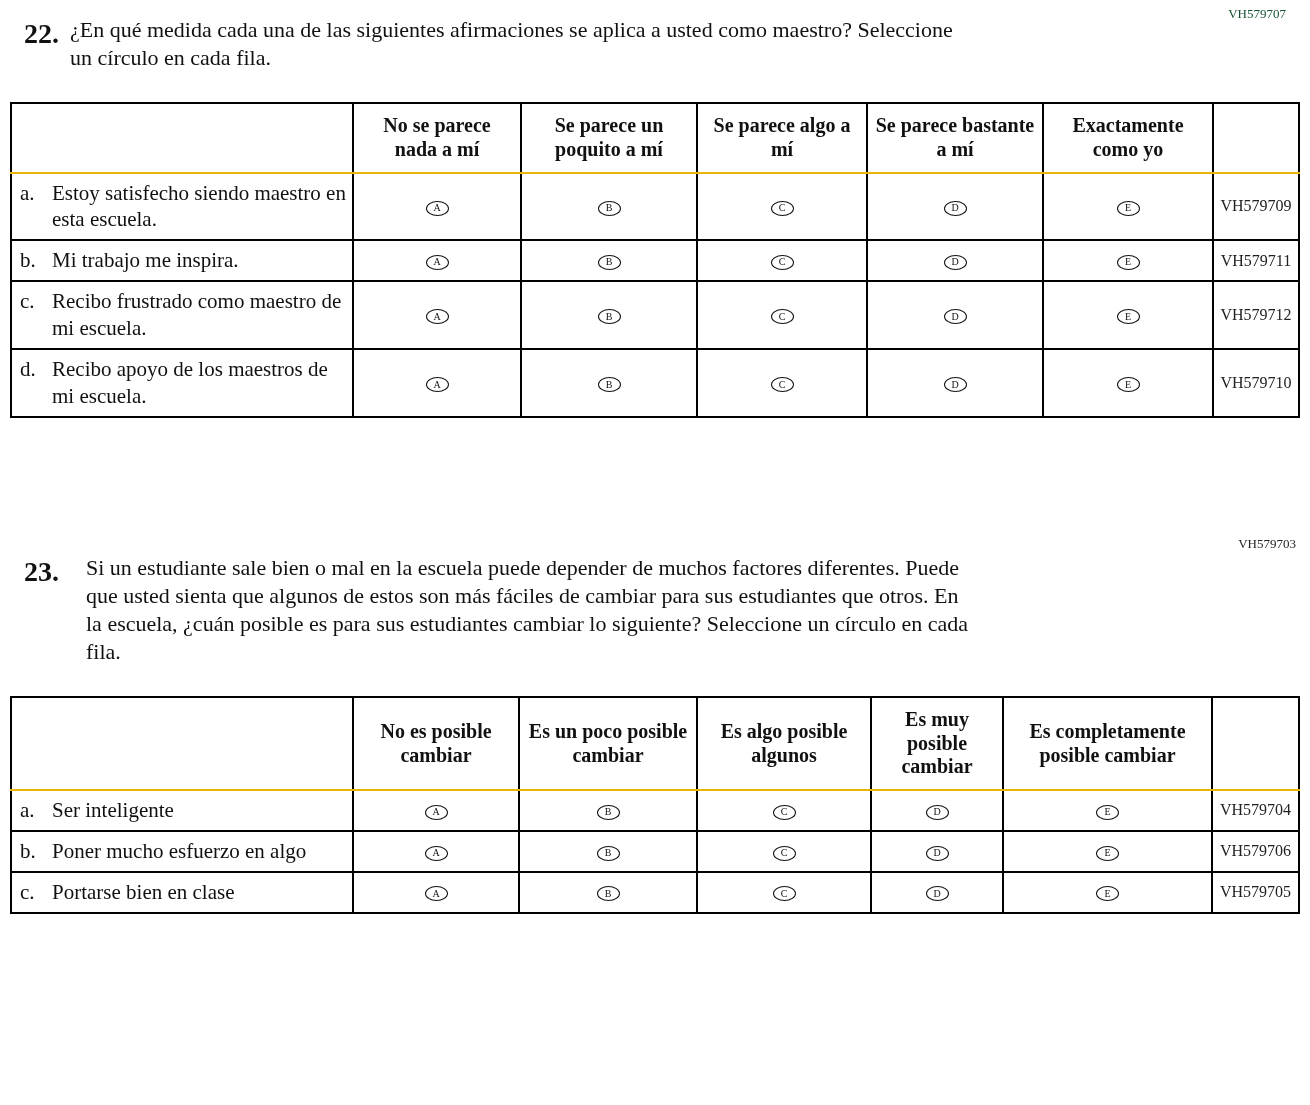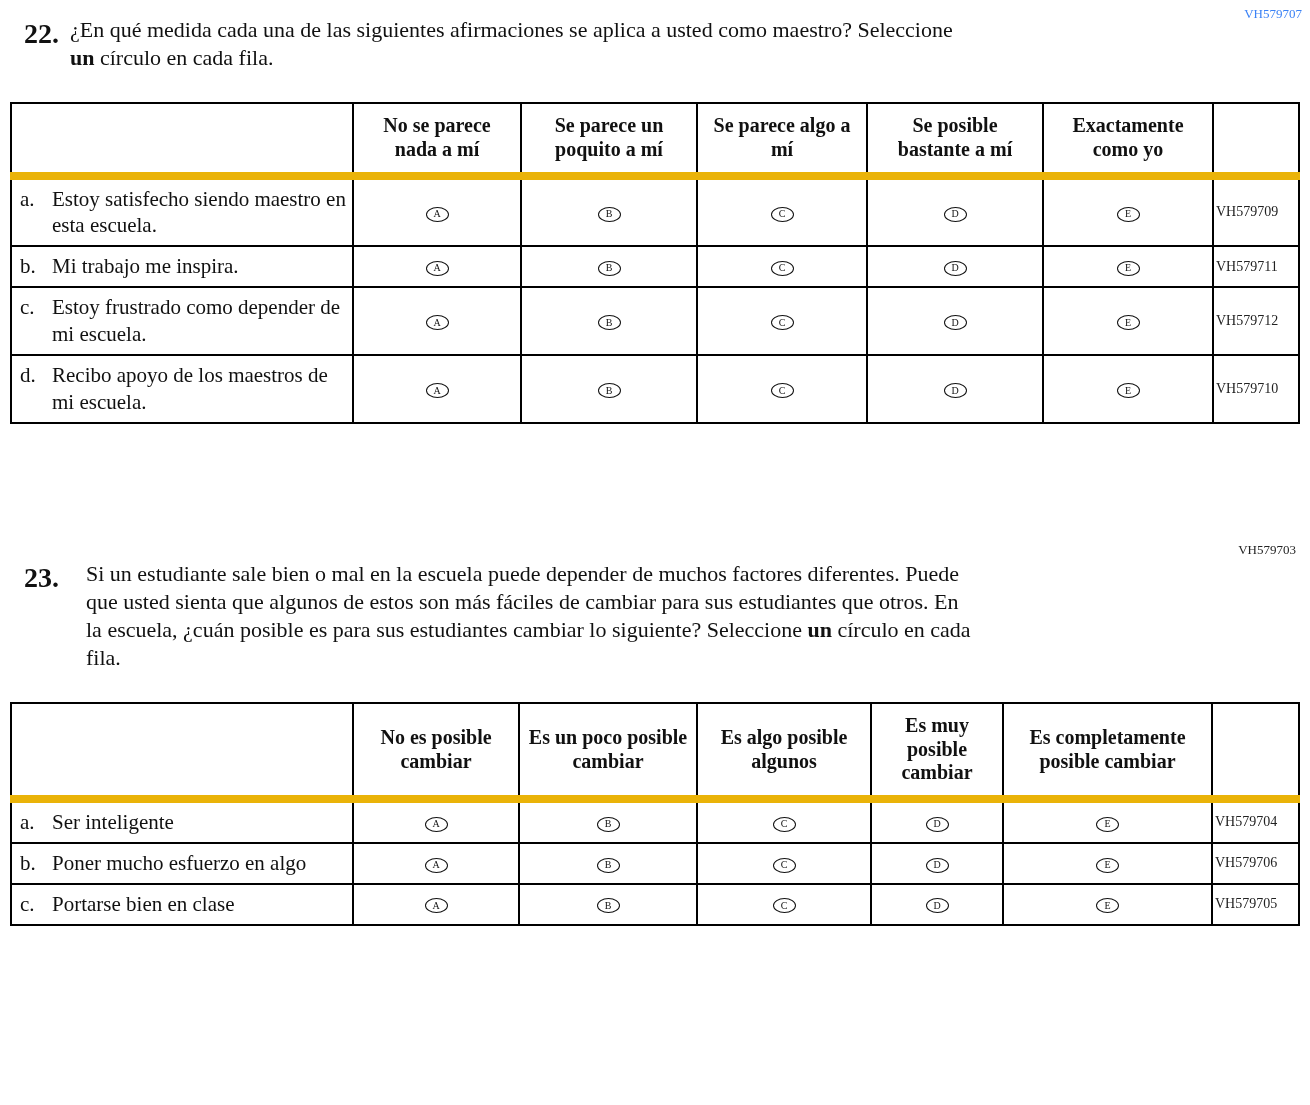--- a/index.html
+++ b/index.html
@@ -1,45 +1,45 @@
 <!DOCTYPE html>
 <html><head>
 <meta charset="utf-8">
 <style>
   * { margin:0; padding:0; box-sizing:border-box; }
   html,body { background:#fff; }
   body {
     width:1310px; min-height:1105px; position:relative;
     color:#111; font-family:"Liberation Serif", serif; margin:0;
   }
-  .top-code { position:absolute; top:6px; right:8px; font-size:13px; color:#3b82f6; }
+  .top-code { position:absolute; top:6px; right:24px; font-size:13px; color:#14532d; }
 
   .question { display:flex; margin:16px 0 0 24px; }
   .q-num { font-weight:700; font-size:28px; line-height:1.28; width:46px; flex:0 0 auto; }
   .q-text { font-size:22px; line-height:1.28; max-width:885px; }
-  .q-text .bold { font-weight:700; }
+  .q-text .bold { font-weight:400; }
 
   table.grid { border-collapse:collapse; table-layout:fixed; margin:30px 0 0 10px; }
   .grid th, .grid td { border:2px solid #000; }
   .grid thead th {
-    border-bottom:8px solid #eab308; font-size:20px; line-height:1.18; font-weight:700;
+    border-bottom:2px solid #eab308; font-size:20px; line-height:1.18; font-weight:700;
     text-align:center; vertical-align:middle; padding:10px 6px;
   }
   .grid td.stmt { font-size:21px; line-height:1.28; vertical-align:top; padding:6px 6px 6px 8px; }
   .stmt-inner { display:flex; }
   .row-letter { flex:0 0 32px; }
   .row-text { flex:1 1 auto; }
   .grid td.opt { text-align:center; vertical-align:middle; padding:6px 0; }
   .bubble {
     display:inline-flex; align-items:center; justify-content:center;
     width:23px; height:15px; border:1.5px solid #111; border-radius:50%;
     font-size:10px; line-height:1; font-family:"Liberation Serif", serif;
     cursor:pointer; background:#fff;
   }
-  .grid td.code-cell { font-size:14px; vertical-align:middle; padding:2px; color:#222; }
+  .grid td.code-cell { font-size:16px; text-align:center; vertical-align:middle; padding:2px; color:#222; }
 
   .q23-code { text-align:right; margin:118px 14px 0 0; font-size:13px; color:#222; }
   .q23-block .question { margin-top:2px;gap:16px; }
 </style>
 </head>
 <body>
 
 <div class="top-code">VH579707</div>
 
 <div class="q22-block">
@@ -57,21 +57,21 @@
         <col style="width:176px">
         <col style="width:170px">
         <col style="width:86px">
     </colgroup>
     <thead>
       <tr>
         <th></th>
         <th>No se parece nada a mí</th>
         <th>Se parece un poquito a mí</th>
         <th>Se parece algo a mí</th>
-        <th>Se posible bastante a mí</th>
+        <th>Se parece bastante a mí</th>
         <th>Exactamente como yo</th>
         <th></th>
       </tr>
     </thead>
     <tbody>
       <tr>
         <td class="stmt">
           <div class="stmt-inner">
             <span class="row-letter">a.</span>
             <span class="row-text">Estoy satisfecho siendo maestro en esta escuela.</span>
@@ -95,21 +95,21 @@
         <td class="opt"><span class="bubble">B</span></td>
         <td class="opt"><span class="bubble">C</span></td>
         <td class="opt"><span class="bubble">D</span></td>
         <td class="opt"><span class="bubble">E</span></td>
         <td class="code-cell">VH579711</td>
       </tr>
       <tr>
         <td class="stmt">
           <div class="stmt-inner">
             <span class="row-letter">c.</span>
-            <span class="row-text">Estoy frustrado como depender de mi escuela.</span>
+            <span class="row-text">Recibo frustrado como maestro de mi escuela.</span>
           </div>
         </td>
         <td class="opt"><span class="bubble">A</span></td>
         <td class="opt"><span class="bubble">B</span></td>
         <td class="opt"><span class="bubble">C</span></td>
         <td class="opt"><span class="bubble">D</span></td>
         <td class="opt"><span class="bubble">E</span></td>
         <td class="code-cell">VH579712</td>
       </tr>
       <tr>

